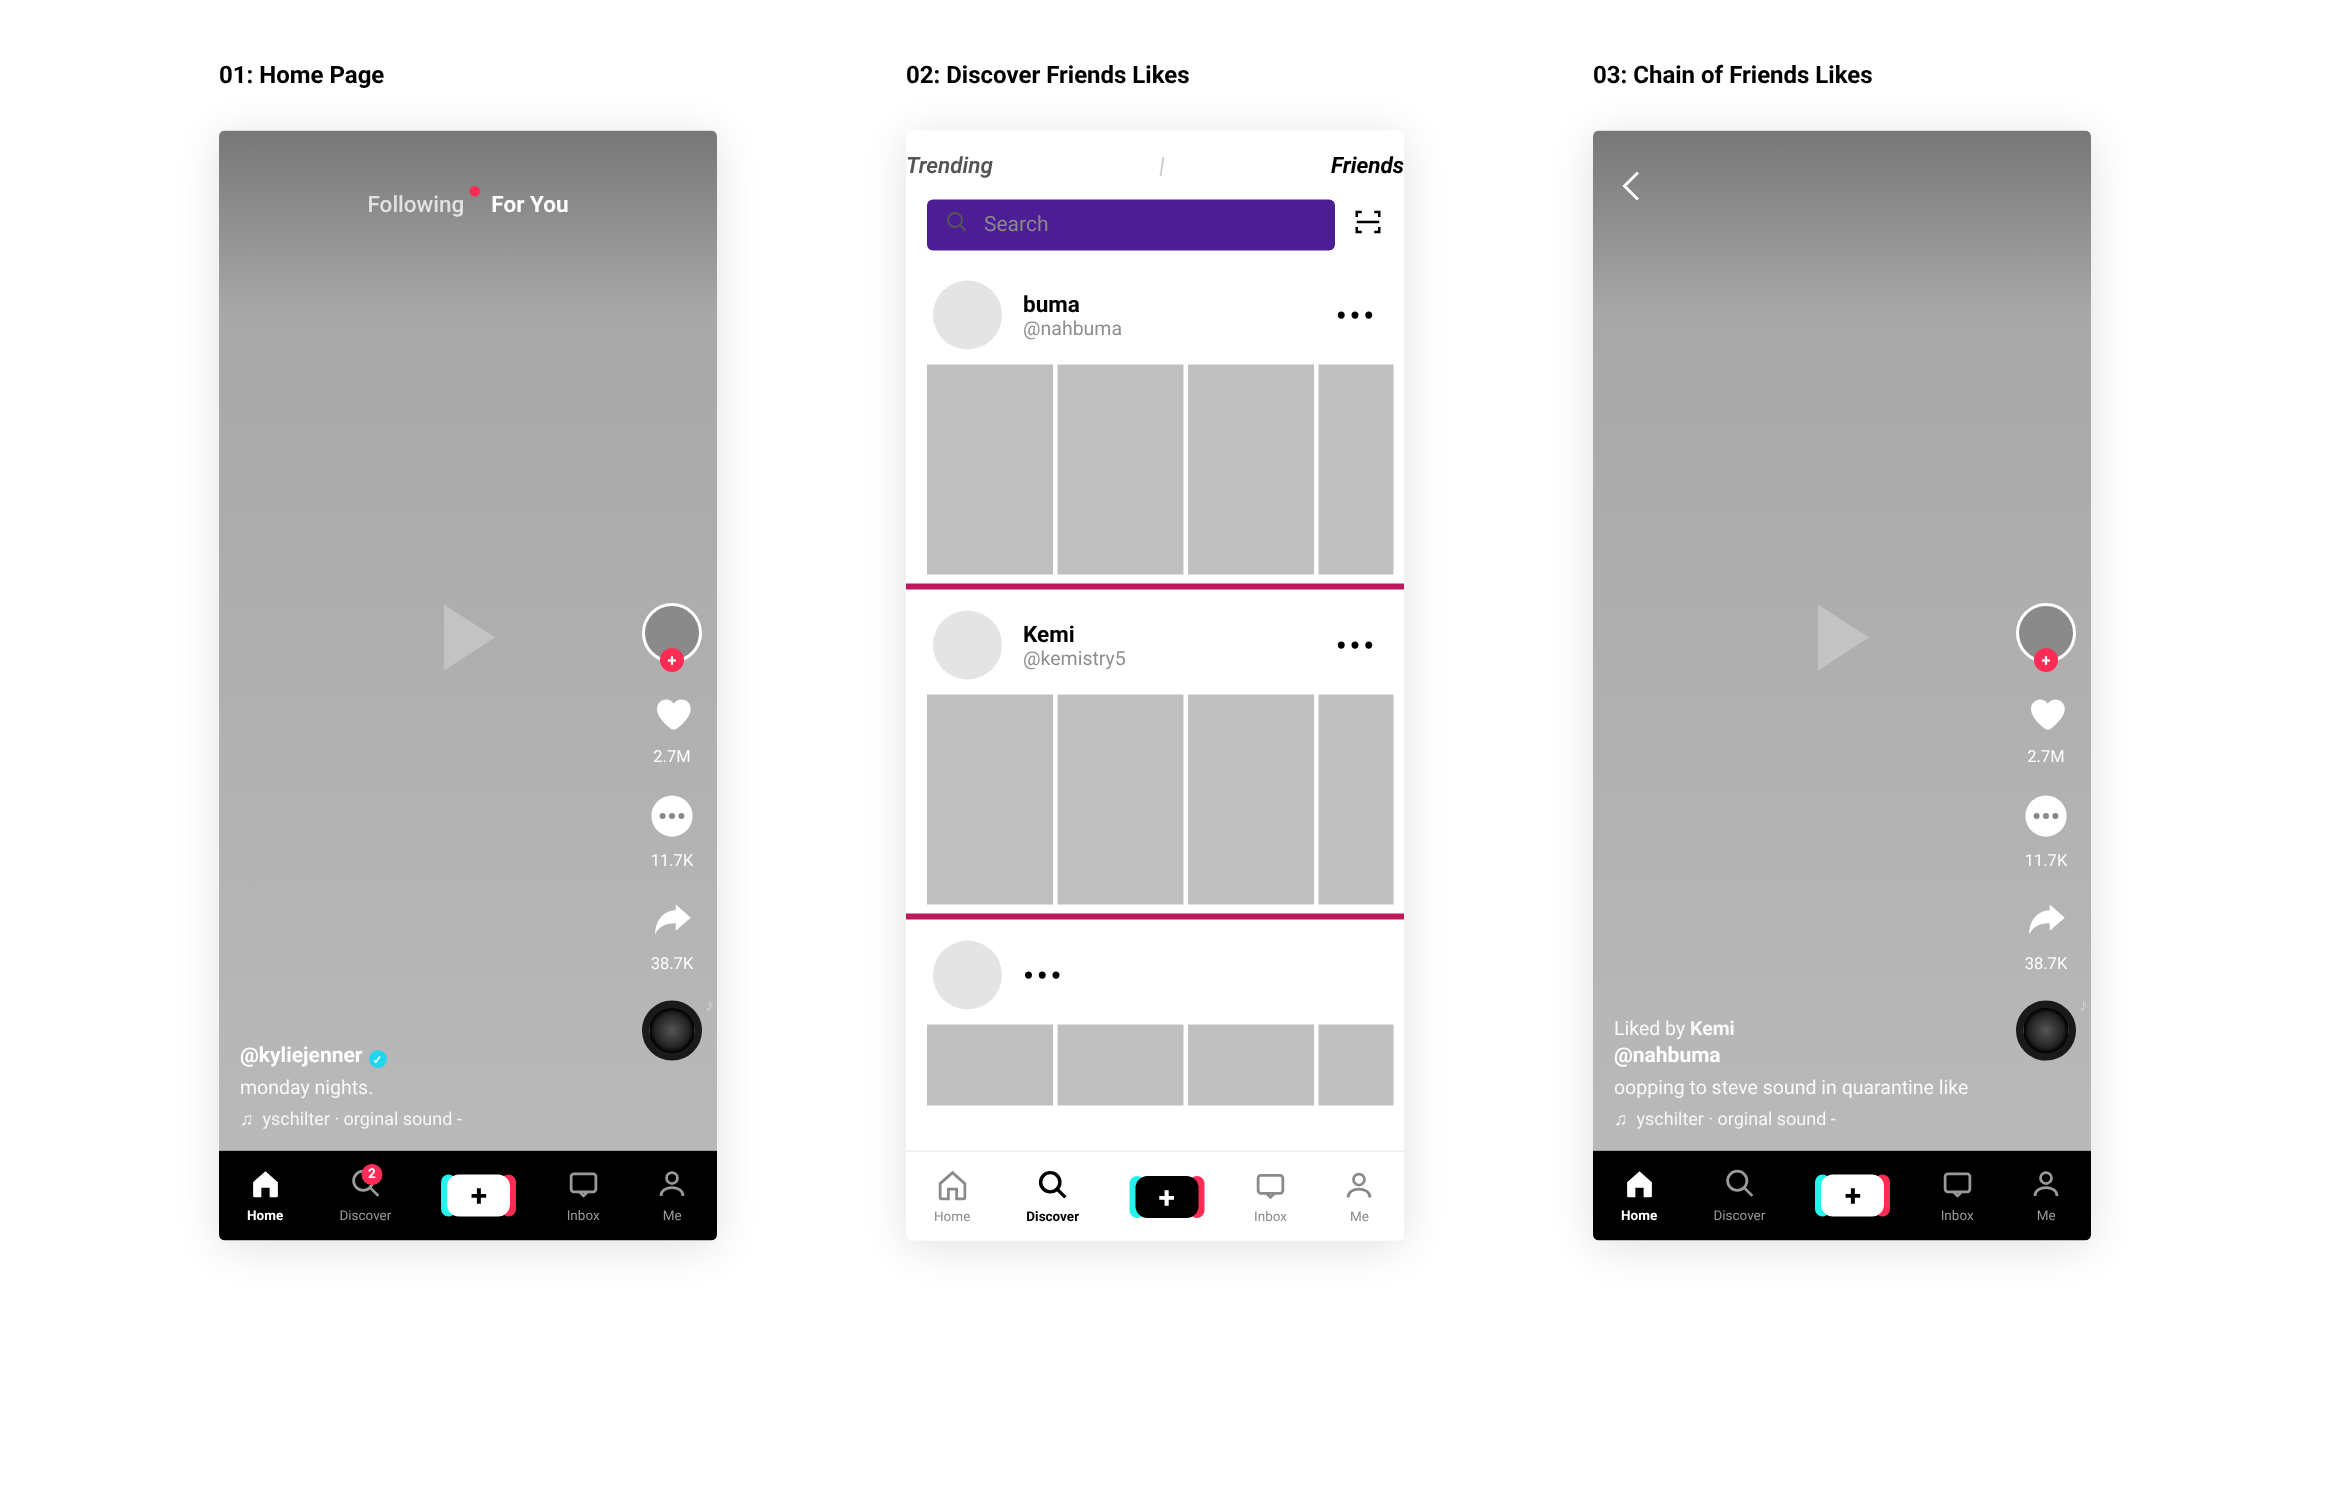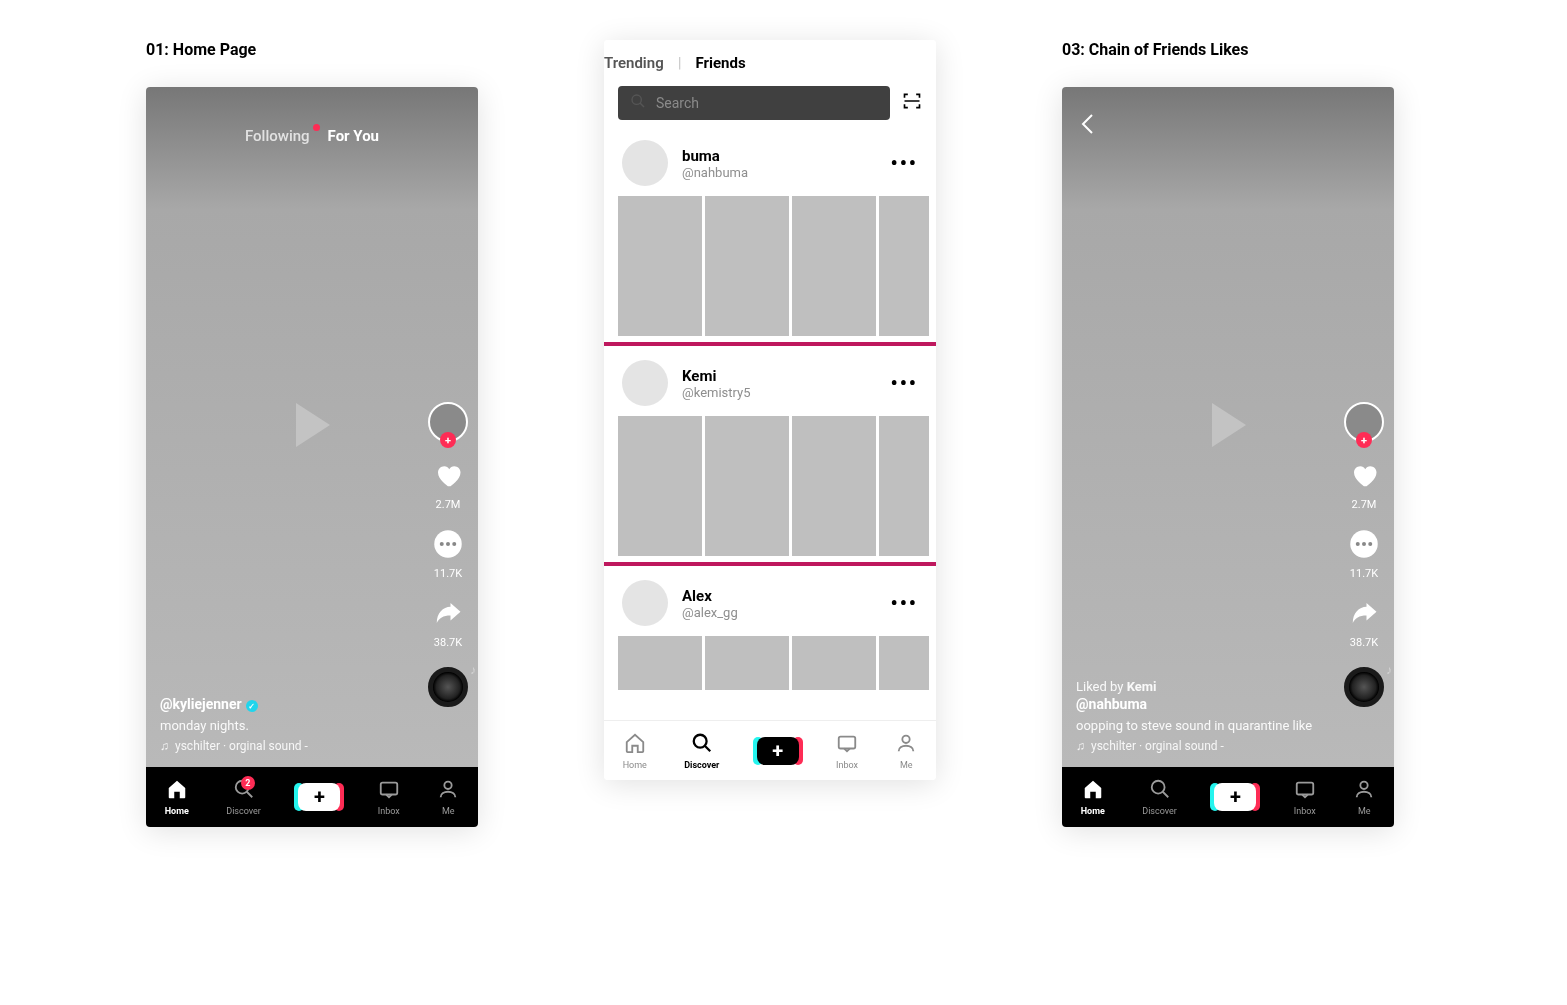--- a/index.html
+++ b/index.html
@@ -112,28 +112,28 @@
   .create-btn::before { left: -4px; background: #25f4ee; z-index: -1; }
   .create-btn::after  { right: -4px; background: #fe2c55; z-index: -1; }
   .create-btn.dark { background: #000; }
   .create-plus { color: #000; font-size: 20px; font-weight: 700; line-height: 1; }
   .create-btn.dark .create-plus { color: #fff; }
   
   .create-wrap { position: relative; z-index: 0; }
   
   .disc-body { flex: 1; background: #fff; display: flex; flex-direction: column; overflow: hidden; }
   .disc-tabs {
-    height: 46px; display: flex; align-items: center; justify-content: flex-start; gap: 14px;
-    font-size: 15px; color: #555; font-weight: 600;
+    height: 46px; display: flex; align-items: center; justify-content: space-between; gap: 14px;
+    font-size: 15px; color: #555; font-weight: 600; font-style: italic;
   }
   .disc-tab-sep { color: #ccc; }
   .disc-tab.active { color: #000; font-weight: 700; }
   .search-row { display: flex; align-items: center; gap: 12px; padding: 0 14px 10px; }
   .search-box {
-    flex: 1; height: 34px; background: #404040; border-radius: 4px;
+    flex: 1; height: 34px; background: #4c1d95; border-radius: 4px;
     display: flex; align-items: center; gap: 10px; padding: 0 12px; color: #777;
   }
   .search-ph { font-size: 14px; color: #8a8a8a; }
   .scan-icon svg { width: 20px; height: 20px; }
   .friend-block { border-bottom: 4px solid #be185d; padding-bottom: 6px; margin-bottom: 4px; }
   .friend-head {
     display: flex; align-items: center; gap: 14px; padding: 10px 18px;
   }
   .friend-av { width: 46px; height: 46px; border-radius: 50%; background: #e4e4e4; }
   .friend-names { flex: 1; }
@@ -246,20 +246,21 @@
                 <circle cx="12" cy="8" r="4"></circle>
                 <path d="M4 21c0-4 4-6 8-6s8 2 8 6"></path>
               </svg></span>
           <span class="nav-label">Me</span>
         </div>
       </div>
     </div>
   </div>
 
   <div class="col">
+    <div class="col-title">02: Discover Friends Likes</div>
     <div class="phone">
       <div class="disc-body">
         <div class="disc-tabs">
           <span class="disc-tab">Trending</span>
           <span class="disc-tab-sep">|</span>
           <span class="disc-tab active">Friends</span>
         </div>
         <div class="search-row">
           <div class="search-box">
             <span><svg viewBox="0 0 24 24" width="16" height="16" stroke="#555" stroke-width="2" fill="none">
@@ -305,24 +306,20 @@
             <div class="thumb"></div>
             <div class="thumb"></div>
             <div class="thumb"></div>
             <div class="thumb" style="width:50px"></div>
           </div>
         </div>
 
         <div class="friend-block" style="border-bottom:none">
           <div class="friend-head">
             <div class="friend-av"></div>
-            <div class="friend-names">
-              <div class="friend-name">Alex</div>
-              <div class="friend-handle">@alex_gg</div>
-            </div>
             <div class="more-dots">•••</div>
           </div>
           <div class="thumbs">
             <div class="thumb short"></div>
             <div class="thumb short"></div>
             <div class="thumb short"></div>
             <div class="thumb short" style="width:50px"></div>
           </div>
         </div>
       </div>

